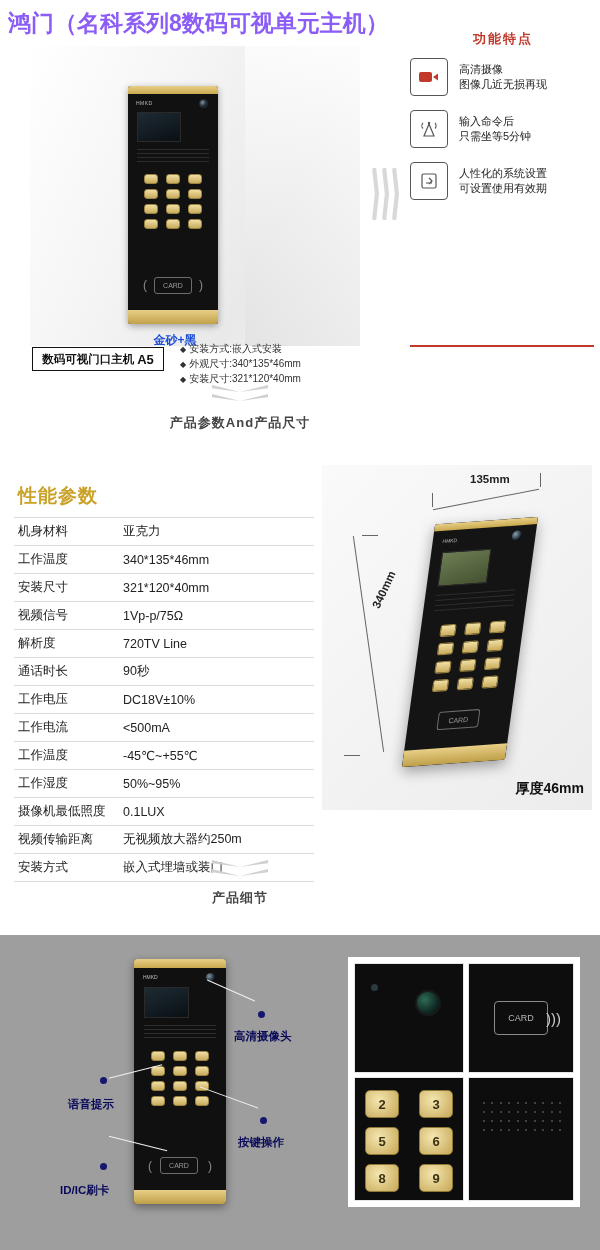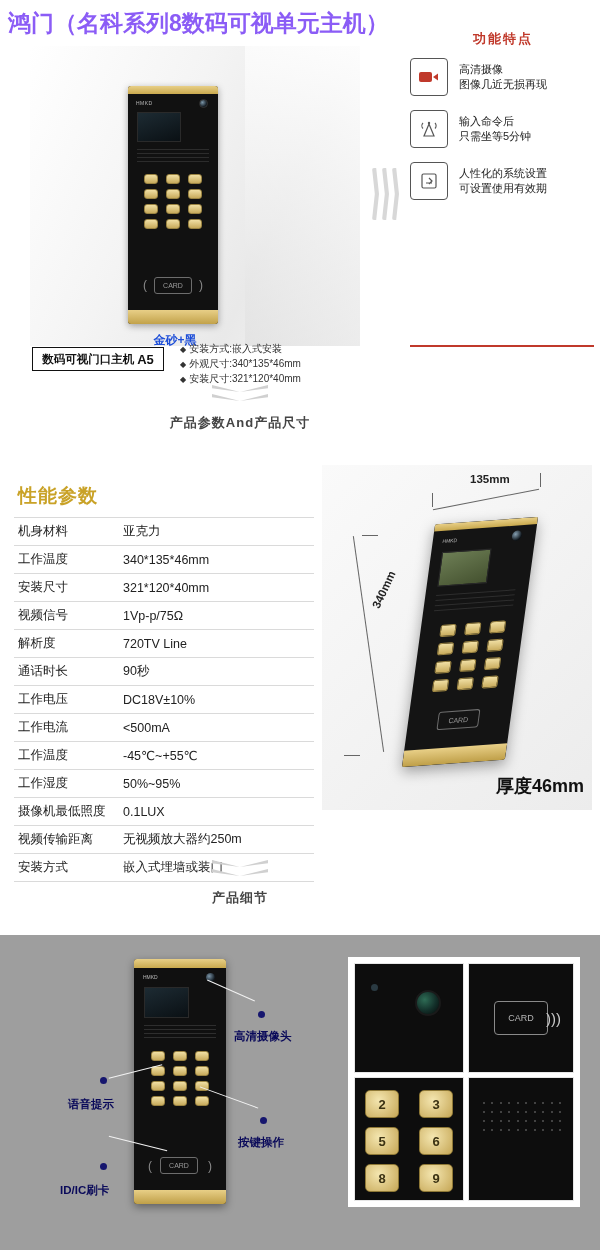--- a/index.html
+++ b/index.html
@@ -146,21 +146,21 @@
   .dim-dev .keys .row { display:flex; justify-content:space-between; margin-bottom:6px; }
   .dim-dev .keys .k { width:16px; height:12px; border-radius:3px;
       background:linear-gradient(180deg,#f1e0a5,#c9ac5d); border:1px solid #9b8442; }
   .dim-dev .card { position:absolute; left:30px; bottom:34px; width:42px; height:18px;
       border:1px solid #6d6d6d; border-radius:3px; display:flex; align-items:center; justify-content:center;}
   .dim-dev .card span { font-size:7px; color:#9a9a9a; }
 
   .dim-line { position:absolute; background:#666; }
   .dim-lbl { position:absolute; font-size:11.5px; color:#222; }
   .dim-lbl.rot { transform: rotate(-65deg); transform-origin: left top; }
-  .thick-lbl { position:absolute; right:8px; bottom:12px; font-size:18px; font-weight:bold; color:#111; }
+  .thick-lbl { position:absolute; right:8px; bottom:12px; font-size:14px; font-weight:bold; color:#111; }
 
   
   .details {
     position:absolute; left:0; top:935px; width:600px; height:315px;
     background:#9e9e9e;
   }
   .det-dev {
     position:absolute; left:134px; top:24px; width:92px; height:245px; background:#101010;
     border-radius:3px; overflow:hidden; box-shadow:0 3px 9px rgba(0,0,0,.4);
   }

